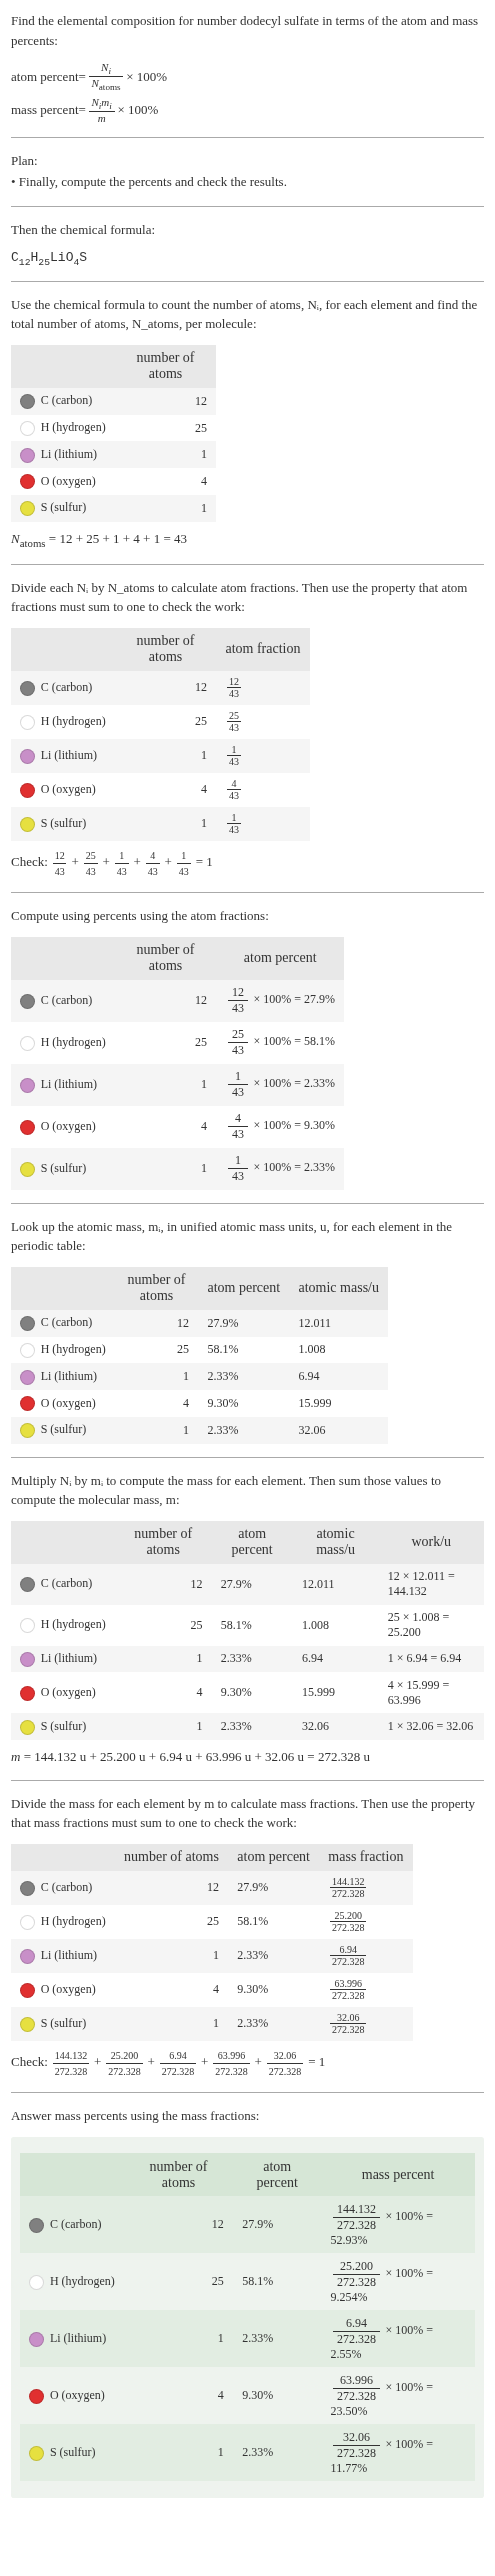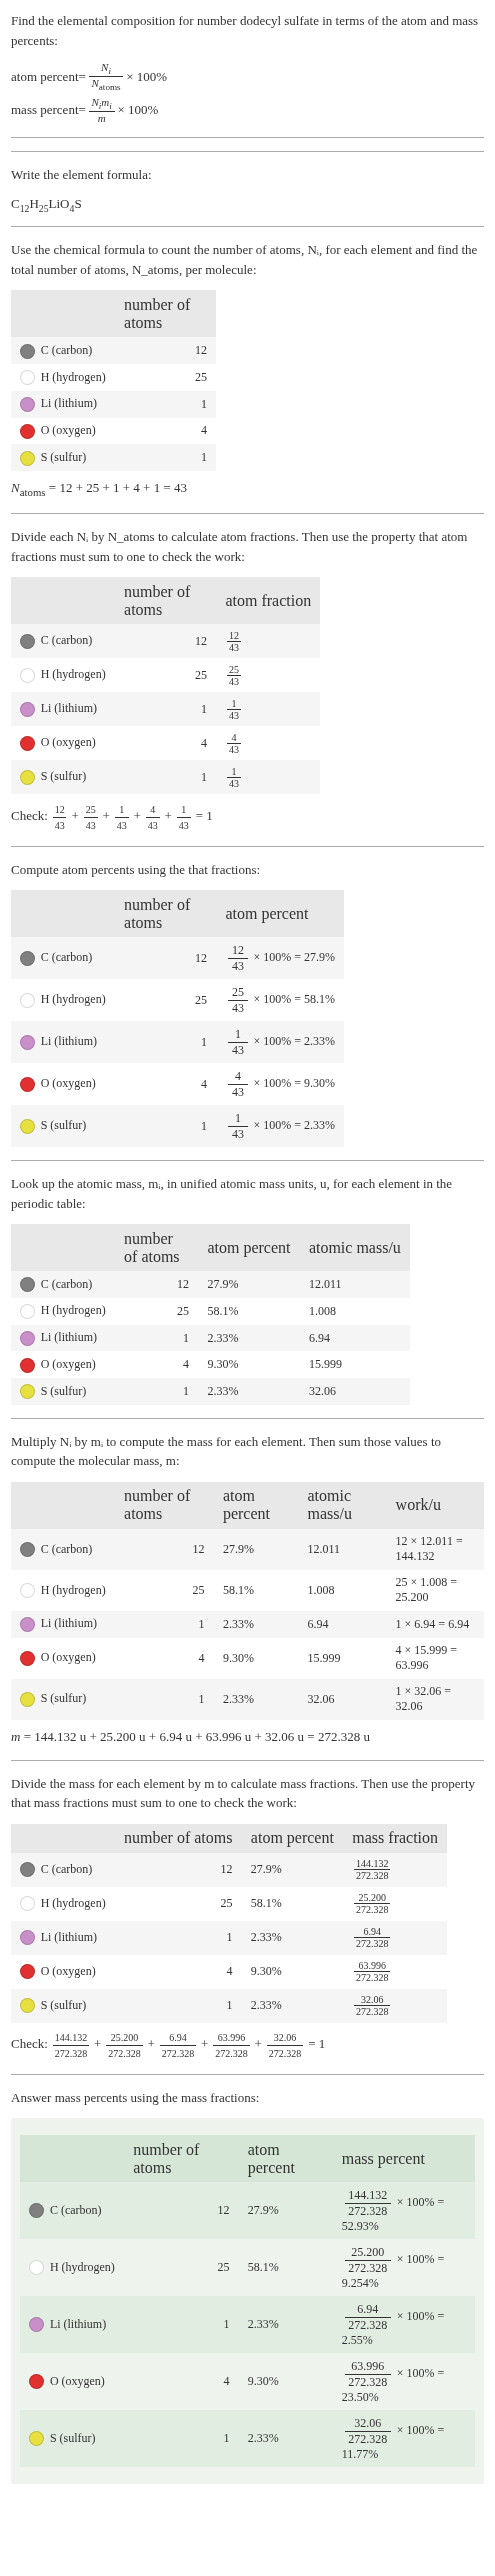--- a/index.html
+++ b/index.html
@@ -38,37 +38,37 @@
 }
 hr.divider {
   border: none;
   border-top: 0.9px solid #aaa;
   margin: 13px 0;
 }
 .plan-list {
   line-height: 1.6;
 }
 .chem-formula {
-  font-family: Liberation Serif, serif;
+  font-family: Liberation Mono, monospace;
   margin: 5.5px 0;
 }
 .sub {
   font-size: 0.75em;
   vertical-align: sub;
 }
 table.data {
   border-collapse: collapse;
   margin: 7.4px 0;
 }
 table.data th {
   background: #e8e8e8;
   font-weight: normal;
-  text-align: left;
+  text-align: center;
   padding: 5.5px 9.2px;
-  font-size: 16px;
+  font-size: 14px;
 }
 table.data td {
   padding: 5.5px 9.2px;
   font-size: 12px;
   text-align: right;
 }
 table.data td.leftcell {
   text-align: left;
   white-space: nowrap;
 }
@@ -156,25 +156,27 @@
   <span class="frac">
     <span class="frac-num"><span class="math">N<sub>i</sub>m<sub>i</sub></span></span>
     <span class="frac-den"><span class="math">m</span></span>
   </span>
   <span> × 100%</span>
 </div>
 
 <hr class="divider">
 
 <div class="text-block plan-list">
+  <div>Plan:</div>
+  <div>• Finally, compute the percents and check the results.</div>
 </div>
 
 <hr class="divider">
 
-<div class="text-block">Write the element formula:</div>
+<div class="text-block">Then the chemical formula:</div>
 <div class="chem-formula">C<span class="sub">12</span>H<span class="sub">25</span>LiO<span class="sub">4</span>S</div>
 
 <hr class="divider">
 
 <div class="text-block">Use the chemical formula to count the number of atoms, Nᵢ, for each element and find the total number of atoms, N_atoms, per molecule:</div>
 
 <table class="data">
   <tbody>
       <tr>
     <th></th>
@@ -278,21 +280,21 @@
       <span class="frac-den">43</span>
     </span> +
   <span class="frac-inline">
       <span class="frac-num">1</span>
       <span class="frac-den">43</span>
     </span> = 1
 </div>
 
 <hr class="divider">
 
-<div class="text-block">Compute atom percents using the that fractions:</div>
+<div class="text-block">Compute using percents using the atom fractions:</div>
 
 <table class="data">
   <tbody>
       <tr>
     <th></th>
     <th style="width:83px;">number of atoms</th>
     <th>atom percent</th>
   </tr>
   <tr class="alt">
         <td class="leftcell"><span class="elem-dot" style="background:#808080"></span><span>C (carbon)</span></td>

